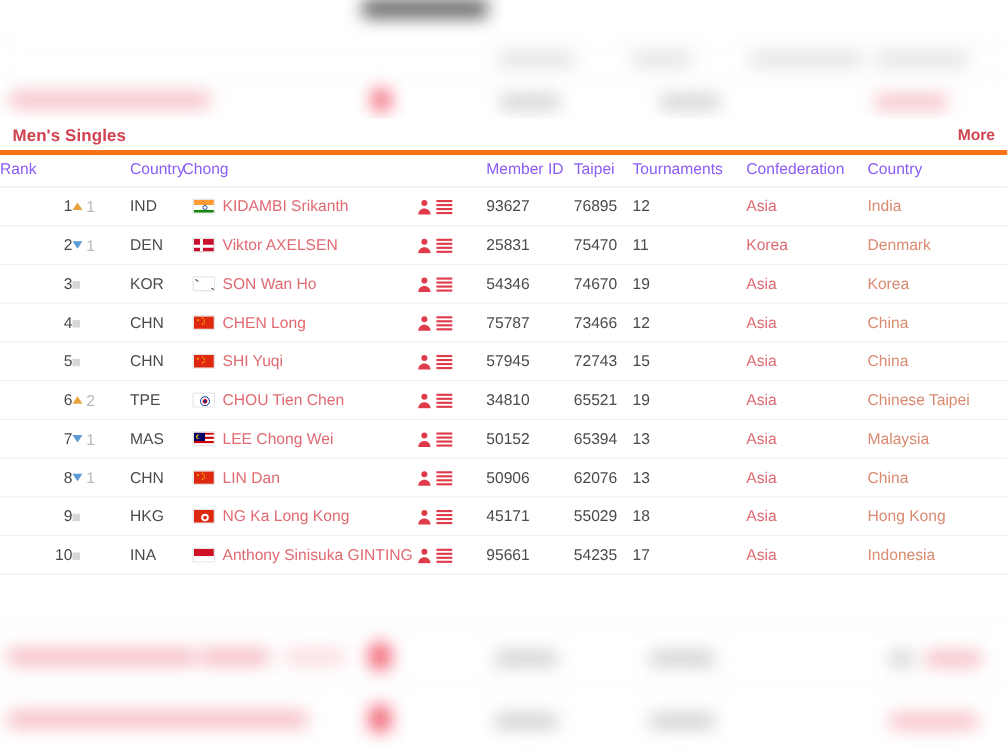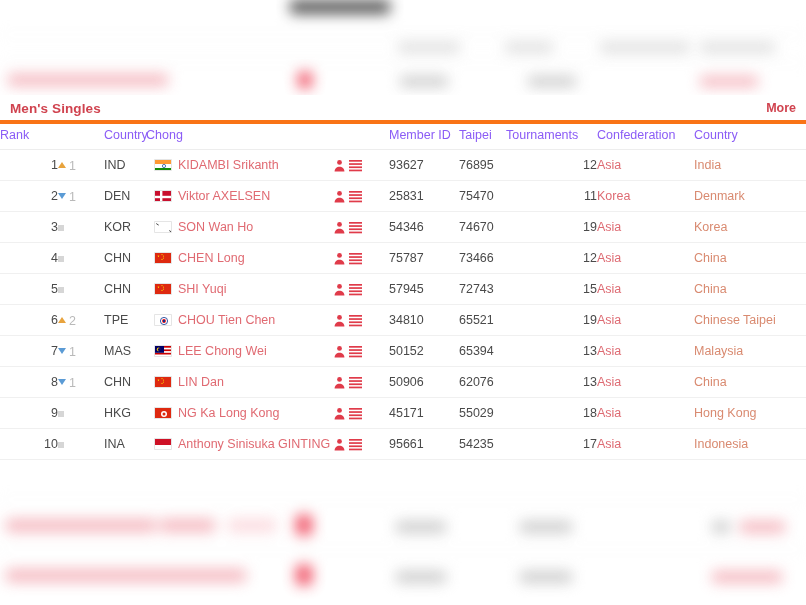--- a/index.html
+++ b/index.html
@@ -170,21 +170,21 @@
     color: #4a4a4a;
   }
   td.move-cell {
     text-align: left;
     padding-left: 2px;
     white-space: nowrap;
   }
   td.country-cell { color: #4a4a4a; }
   td.member-cell  { padding-left: 7px; color: #4a4a4a; }
   td.points-cell  { padding-left: 4px; color: #4a4a4a; }
-  td.trn-cell     { text-align: right; padding-right: 9px; color: #4a4a4a; }
+  td.trn-cell     { text-align: left; padding-right: 9px; color: #4a4a4a; }
   td.conf-cell    { padding-left: 4px; }
   td.cname-cell   { padding-left: 3px; }
 
   .conf-link, .cname-link {
     color: #de6b73;
     text-decoration: none;
     cursor: pointer;
     font-size: 12.5px;
   }
   .cname-link { color: #d98a70; }

